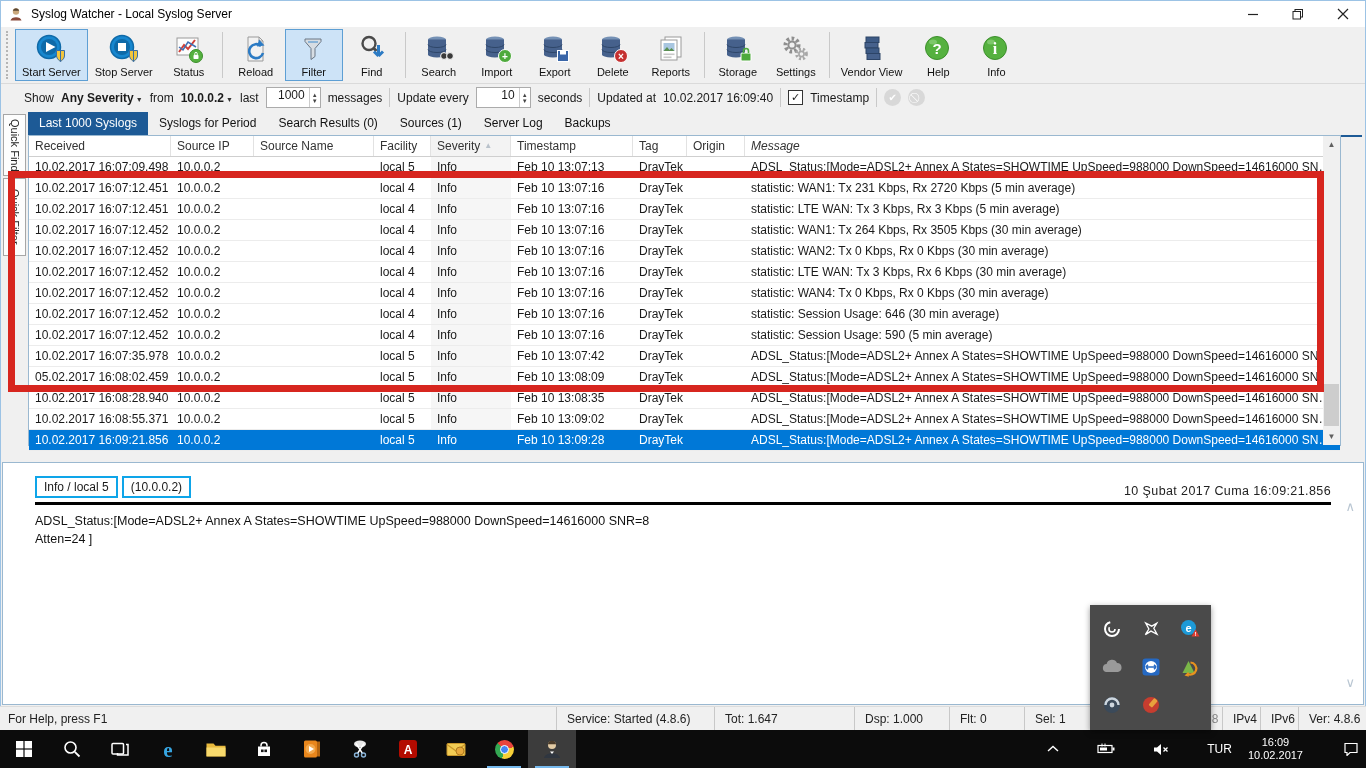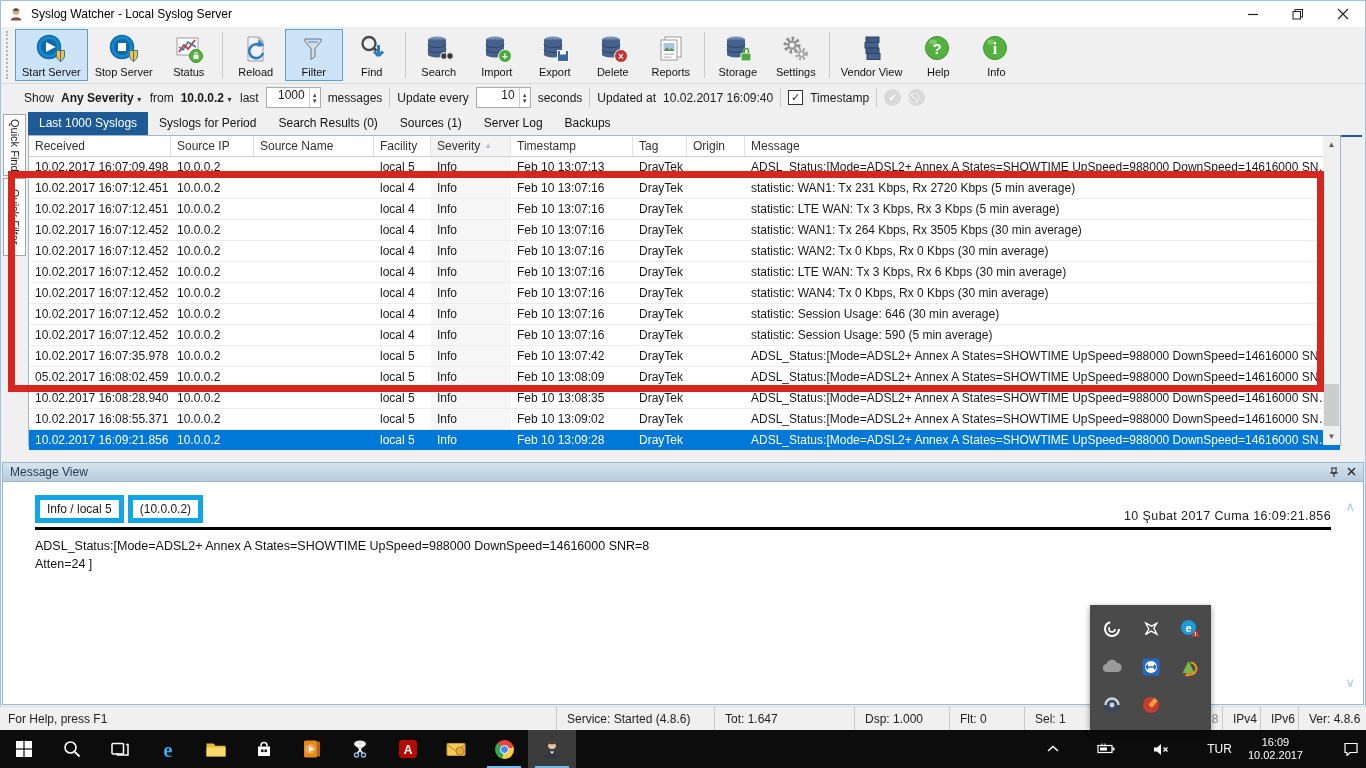--- a/index.html
+++ b/index.html
@@ -64,21 +64,21 @@
   .scroll-thumb{position:absolute;left:1px;right:1px;bottom:19px;height:42px;background:#cdcdcd;}
 
   
   .red-box{position:absolute;left:8px;top:171px;width:1316px;height:221px;box-sizing:border-box;border:7px solid #d7261f;z-index:5;}
 
   
   .msgview{position:absolute;left:2px;top:462px;width:1362px;height:243px;box-sizing:border-box;border:1px solid #9ab8d0;background:#fff;}
   .mv-header{height:18px;background:linear-gradient(#d7e4ef,#b7ccdc);display:flex;align-items:center;padding:0 7px;color:#243b50;border-bottom:1px solid #9ab8d0;}
   .mv-hbtns{margin-left:auto;display:flex;gap:8px;color:#1c2e3e;font-size:11px;}
   .mv-toprow{display:flex;align-items:flex-end;margin:13px 32px 0 32px;}
-  .badge{border:5px solid #0ea5e9;background:#fff;padding:2px 7px;margin-right:4px;font-size:12px;white-space:nowrap;}
+  .badge{border:2px solid #0ea5e9;background:#fff;padding:2px 7px;margin-right:4px;font-size:12px;white-space:nowrap;}
   .mv-date{margin-left:auto;font-size:12.5px;color:#222;letter-spacing:0.4px;}
   .mv-rule{height:3px;background:#000;margin:4px 32px 8px 32px;}
   .mv-text{margin:0 32px;font-size:12.5px;line-height:1.4;color:#111;}
   .mv-chevron{position:absolute;right:8px;color:#b9c6d2;font-size:13px;}
 
   
   .statusbar{position:absolute;left:0;top:706px;width:1366px;height:24px;background:#f0f0f0;border-top:1px solid #dcdcdc;display:flex;align-items:stretch;font-size:12px;color:#222;box-sizing:border-box;}
   .sb-help{flex:1;display:flex;align-items:center;padding-left:8px;}
   .sb-seg{border-left:1px solid #c8c8c8;display:flex;align-items:center;padding:0 10px;white-space:nowrap;box-sizing:border-box;}
   .sb-seg.dim{color:#8a8a8a;}
@@ -398,21 +398,21 @@
           </div>
           <div class="th" style="width: 122px;">
             <span>Timestamp</span>
           </div>
           <div class="th" style="width: 54px;">
             <span>Tag</span>
           </div>
           <div class="th" style="width: 58px;">
             <span>Origin</span>
           </div>
-          <div class="th" style="flex: 1 1 0%;">
+          <div class="th" style="flex: 1 1 0%; font-style: italic;">
             <span>Message</span>
           </div>
         </div>
       <div id="tbody">
           <div class="tr">
             <div class="td" style="width: 142px;">10.02.2017 16:07:09.498</div>
             <div class="td" style="width: 83px;">10.0.0.2</div>
             <div class="td" style="width: 120px;"></div>
             <div class="td" style="width: 57px;">local 5</div>
             <div class="td sev-col" style="width: 80px;">Info</div>
@@ -569,35 +569,20 @@
 
     <div class="vscroll">
       <div class="scroll-btn">▲</div>
       <div class="scroll-thumb"></div>
       <div class="scroll-btn down">▼</div>
     </div>
 
     <div class="red-box"></div>
 
     <div class="msgview">
-      <div class="mv-header">
-        <span>Message View</span>
-        <span class="mv-hbtns">
-          <span>
-              <svg width="10" height="11" viewBox="0 0 10 11">
-                <path d="M2 1 h6 M3 1 v5 h4 v-5 M1 6 h8 M5 6 v4" stroke="#222" fill="none"></path>
-              </svg>
-            </span>
-          <span>
-              <svg width="9" height="9" viewBox="0 0 9 9">
-                <path d="M1 1 L8 8 M8 1 L1 8" stroke="#222" stroke-width="1.3"></path>
-              </svg>
-            </span>
-        </span>
-      </div>
       <div class="mv-toprow">
         <span class="badge">Info / local 5</span>
         <span class="badge">(10.0.0.2)</span>
         <span class="mv-date">10 Şubat 2017 Cuma 16:09:21.856</span>
       </div>
       <div class="mv-rule"></div>
       <div class="mv-text">
         <div>ADSL_Status:[Mode=ADSL2+ Annex A States=SHOWTIME UpSpeed=988000 DownSpeed=14616000 SNR=8</div>
         <div>Atten=24 ]</div>
       </div>

